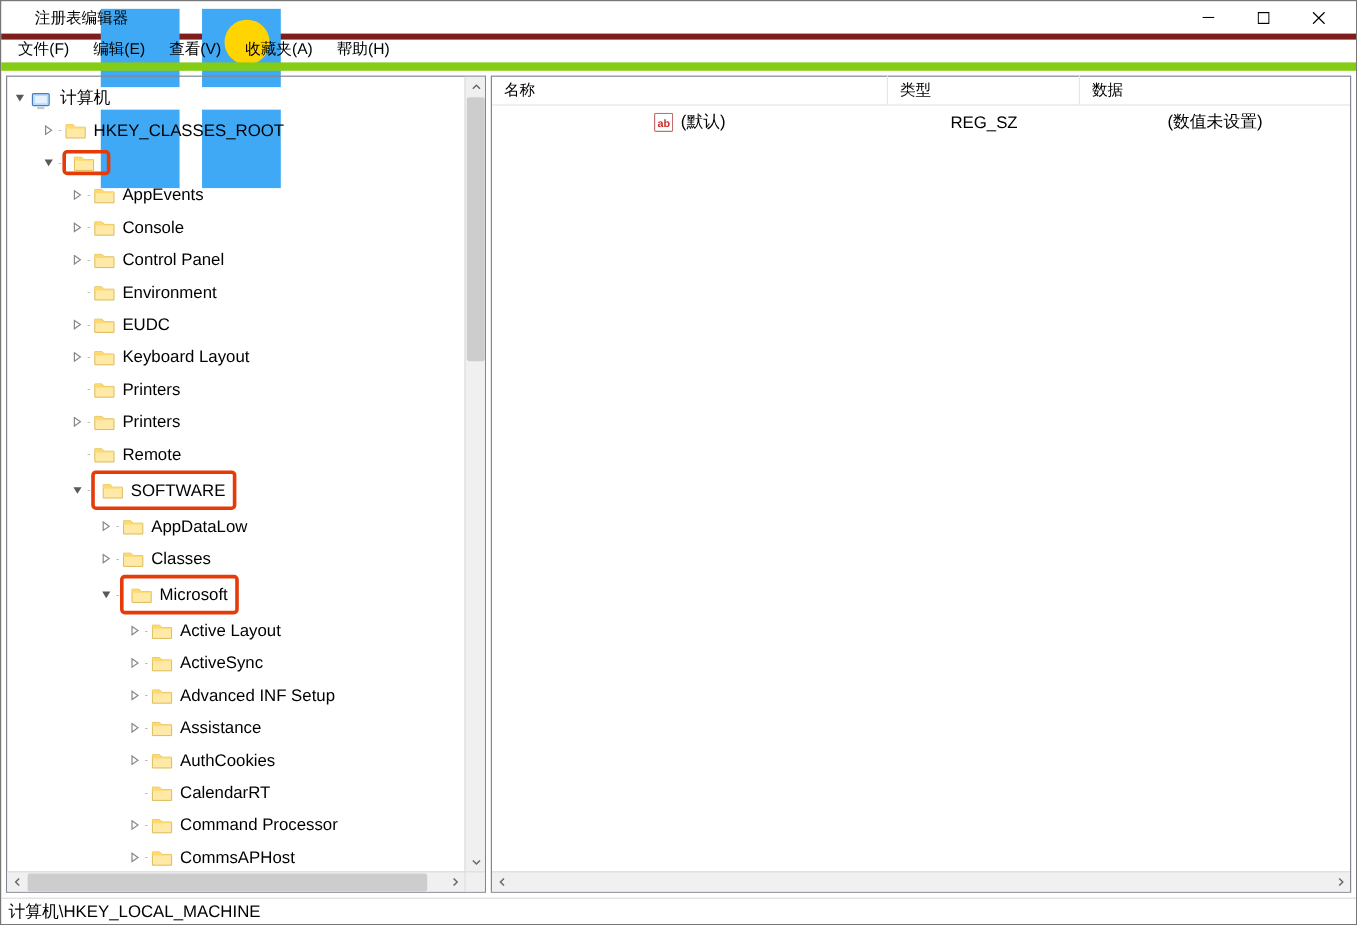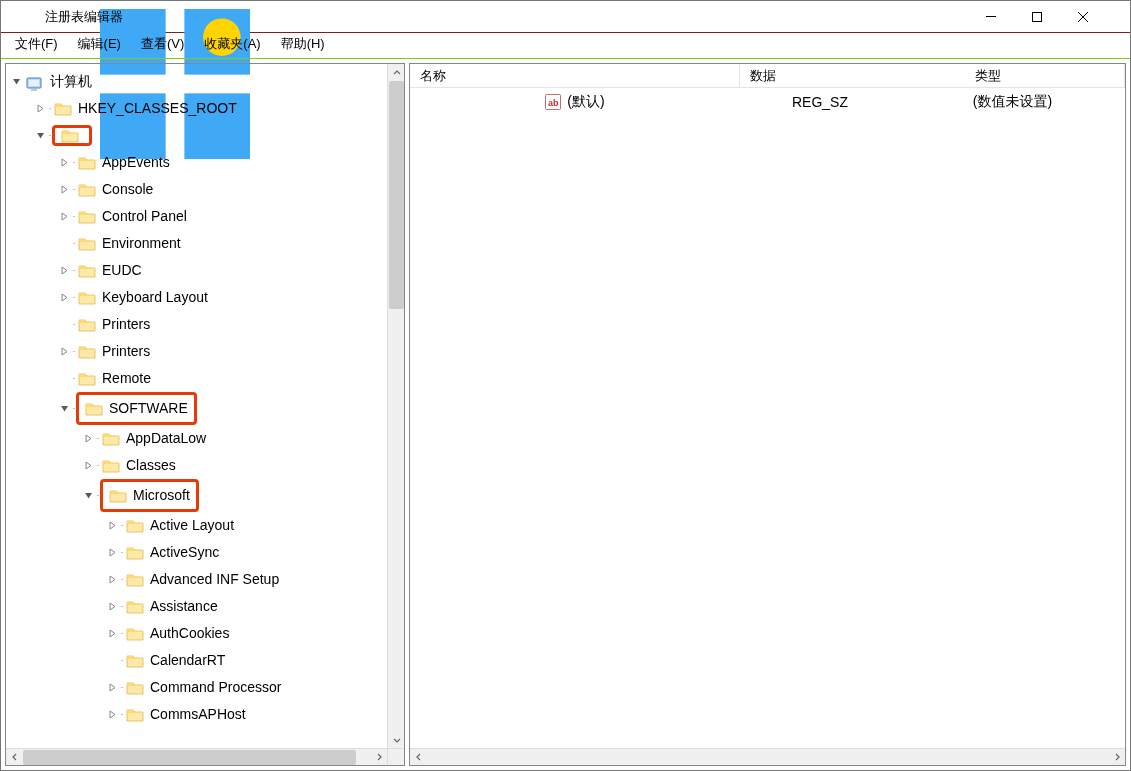--- a/index.html
+++ b/index.html
@@ -1,41 +1,41 @@
 <!DOCTYPE html>
 <html><head>
 <meta charset="utf-8">
 <style>
   * { box-sizing: border-box; margin: 0; padding: 0; }
   body { font-family: "Microsoft YaHei", "Segoe UI", sans-serif; font-size: 13px; color: #000; background: #fff; }
   .window { width: 1131px; height: 771px; border: 1px solid #777; display: flex; flex-direction: column; background: #fff; }
-  .titlebar { height: 32px; display: flex; align-items: center; padding: 0 24px; border-bottom: 1px solid #7f1d1d; }
+  .titlebar { height: 32px; display: flex; align-items: center; padding: 0 8px; border-bottom: 5px solid #7f1d1d; }
   .titlebar .title { flex: 1; font-size: 13px; padding-left: 4px; }
   .titlebar .ctrl { width: 46px; height: 32px; display: flex; align-items: center; justify-content: center; }
   .icon-app { width: 16px; height: 16px; }
-  .menubar { height: 26px; display: flex; align-items: flex-start; padding: 0 4px; border-bottom: 1px solid #84cc16; }
+  .menubar { height: 26px; display: flex; align-items: flex-end; padding: 0 4px; border-bottom: 7px solid #84cc16; }
   .menubar .mitem { padding: 2px 10px; font-size: 13px; }
   .content { flex: 1; display: flex; padding: 4px; gap: 4px; min-height: 0; }
   .pane { border: 1px solid #828790; position: relative; display: flex; flex-direction: column; min-height: 0; }
   .pane-left { width: 400px; }
   .pane-right { flex: 1; }
   .scrollwrap { flex: 1; overflow: hidden; position: relative; }
   .tree { padding: 4px 0 4px 4px; line-height: 27px; }
   .trow { display: flex; align-items: center; white-space: nowrap; }
   .caret { width: 12px; height: 12px; display: inline-flex; align-items: center; justify-content: center; margin: 0 2px 0 0; }
   .caret svg { width: 9px; height: 9px; }
   .dots { color: #b8b8b8; font-size: 8px; letter-spacing: -2px; margin-right: 2px; }
   .folder { width: 18px; height: 15px; display: inline-block; margin: 0 6px 0 2px; }
   .folder svg { width: 18px; height: 15px; display:block; }
   .computer-icon { width: 18px; height: 15px; display: inline-block; margin: 0 6px 0 2px; }
   .tlabel { font-size: 14px; }
   .hl { border: 3px solid #e63a08; border-radius: 4px; padding: 0 4px; display: inline-flex; align-items: center; }
   .hl .tlabel { margin-right: 2px; }
   .indent { display: inline-block; }
-  .list-header { display: flex; height: 24px; align-items: center; border-bottom: 1px solid #e5e5e5; font-size: 13px; }
+  .list-header { display: flex; height: 24px; align-items: flex-end; border-bottom: 1px solid #e5e5e5; font-size: 13px; }
   .list-header .col { padding: 3px 10px; border-right: 1px solid #e5e5e5; }
   .list-body { flex: 1; }
   .list-row { display: flex; align-items: center; height: 27px; font-size: 14px; }
   .list-row .cell { padding: 0 10px; text-align: center; }
   .string-icon { width: 16px; height: 16px; display:inline-block; margin-right: 6px; vertical-align: middle; }
   .hscroll { height: 17px; background: #f0f0f0; border-top: 1px solid #dcdcdc; display:flex; align-items:center; }
   .hscroll .arrow { width: 17px; height: 17px; display:flex; align-items:center; justify-content:center; }
   .hscroll .track { flex:1; height:17px; position:relative; }
   .hscroll .thumb { position:absolute; top:1px; height:15px; background:#cdcdcd; border-radius:2px; }
   .vscroll { width: 17px; background: #f0f0f0; border-left: 1px solid #dcdcdc; display:flex; flex-direction:column; }
@@ -555,22 +555,22 @@
           </div>
           <div class="corner"></div>
         </div>
       </div>
     </div>
 
     <div class="pane pane-right">
       <div class="pane-col">
         <div class="list-header">
           <div class="col" style="width:330px">名称</div>
+          <div class="col" style="width:160px">类型</div>
           <div class="col" style="flex:1; border-right:none">数据</div>
-          <div class="col" style="width:160px">类型</div>
         </div>
         <div class="list-body">
           <div class="list-row">
             <div class="cell" style="width:330px">
               <span class="string-icon"><svg viewBox="0 0 16 16">
                     <use href="#str-ico"></use>
                   </svg></span><span>(默认)</span>
             </div>
             <div class="cell" style="width:160px">REG_SZ</div>
             <div class="cell" style="flex:1">(数值未设置)</div>
@@ -587,14 +587,17 @@
               <svg width="8" height="8">
                 <use href="#chev-r"></use>
               </svg>
             </div>
         </div>
       </div>
     </div>
 
   </div>
 
+  <div class="statusbar">
+    <span>计算机\HKEY_LOCAL_MACHINE</span>
+  </div>
 
 </div>
 
 </body></html>

